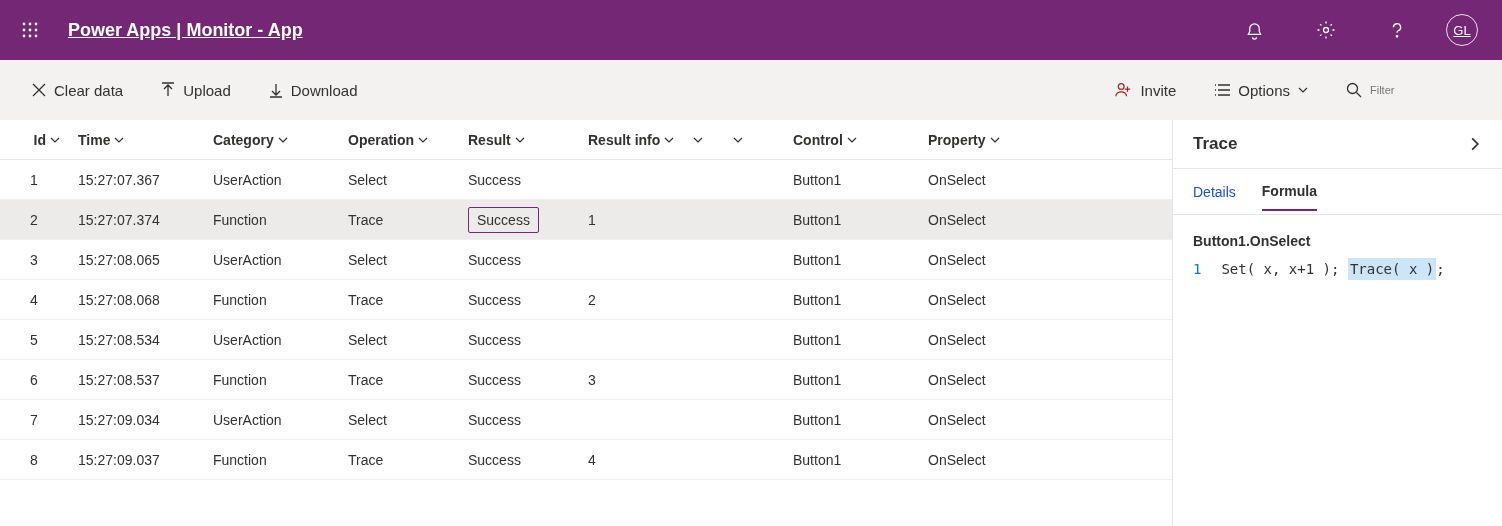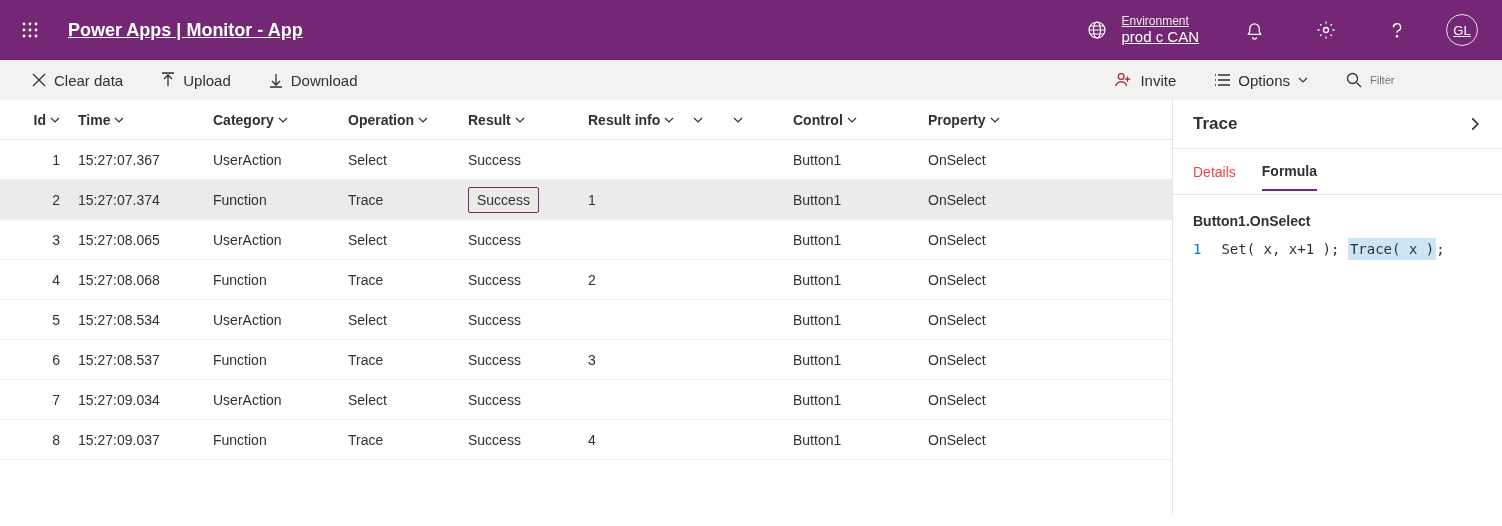--- a/index.html
+++ b/index.html
@@ -10,51 +10,51 @@
   .app-title { font-size: 18px; font-weight: 600; margin-left: 20px; }
   .hdr-spacer { flex: 1; }
   .env-picker { display: flex; align-items: center; gap: 14px; cursor: pointer; padding: 0 18px; }
   .env-text { display: flex; flex-direction: column; line-height: 1.2; }
   .env-label { font-size: 12px; opacity: 0.9; }
   .env-name { font-size: 15px; }
   .hdr-icons { display: flex; align-items: center; gap: 16px; margin-left: 10px; }
   .hdr-icon { width: 55px; height: 60px; display: flex; align-items: center; justify-content: center; cursor: pointer; }
   .avatar { width: 32px; height: 32px; border-radius: 50%; border: 1px solid rgba(255,255,255,0.85); display: flex; align-items: center; justify-content: center; font-size: 13px; margin: 0 12px 0 6px; }
   
-  .toolbar { height: 40px; background: #f3f2f1; display: flex; align-items: center; padding: 0 24px; gap: 22px; color: #323130; }
+  .toolbar { height: 60px; background: #f3f2f1; display: flex; align-items: center; padding: 0 24px; gap: 22px; color: #323130; }
   .tbtn { display: flex; align-items: center; gap: 8px; padding: 6px 8px; cursor: pointer; font-size: 15px; }
   .tbtn svg { stroke: #323130; }
   .tool-spacer { flex: 1; }
   .tbtn.invite svg { stroke: #a4262c; fill: none; }
   
   .main { display: flex; height: 414px; }
   .grid-pane { flex: 1; overflow-x: hidden; }
   .side-pane { width: 330px; border-left: 1px solid #e5e5e5; display: flex; flex-direction: column; }
   
   .grid-header { display: flex; height: 40px; align-items: center; border-bottom: 1px solid #e5e5e5; font-weight: 600; padding-left: 8px; }
   .grid-row { display: flex; height: 40px; align-items: center; border-bottom: 1px solid #f0f0f0; padding-left: 8px; }
   .grid-row.selected { background: #edebe9; }
   .grid-row .hi { border: 1px solid #742774; display:inline-block; padding: 4px 8px; border-radius:2px; }
   
-  .col-id { width: 70px; text-align: right; padding-right: 18px; }
+  .col-id { width: 70px; text-align: center; padding-right: 18px; }
   .col-time { width: 135px; }
   .col-cat { width: 135px; }
   .col-op { width: 120px; }
   .col-res { width: 120px; }
   .col-info { width: 105px; }
   .col-x1 { width: 40px; }
   .col-x2 { width: 60px; }
   .col-ctrl { width: 135px; }
   .col-prop { width: 135px; }
   .ghead { display:flex; align-items:center; gap:4px; cursor:pointer; }
   .col-id .ghead { justify-content: flex-end; }
   
   .side-title { display:flex; align-items:center; justify-content:space-between; padding: 14px 20px; font-weight:600; font-size:17px; border-bottom:1px solid #e5e5e5; }
   .side-tabs { display:flex; gap:26px; padding: 0 20px; border-bottom:1px solid #e5e5e5; height:46px; align-items:center; }
-  .side-tab { padding: 10px 0; cursor:pointer; color:#ef4444; }
+  .side-tab { padding: 10px 0; cursor:pointer; color:#1d4ed8; }
   .side-tab.active { color:#323130; border-bottom:2px solid #742774; font-weight:600; }
   .formula-body { padding: 18px 20px; font-size:14px; }
   .formula-title { font-weight:700; margin-bottom:12px; }
   .code-row { display:flex; gap:20px; font-family: "Consolas", monospace; }
   .line-no { color:#0078d4; }
   .code-hi { background:#cde6f7; padding: 3px 2px; }
   
   .chev { width:10px; height:10px; }
   svg { flex-shrink: 0; }
 </style>
@@ -70,31 +70,20 @@
         <circle cx="2" cy="8" r="1.4"></circle>
         <circle cx="8" cy="8" r="1.4"></circle>
         <circle cx="14" cy="8" r="1.4"></circle>
         <circle cx="2" cy="14" r="1.4"></circle>
         <circle cx="8" cy="14" r="1.4"></circle>
         <circle cx="14" cy="14" r="1.4"></circle>
       </svg>
   </div>
   <div class="app-title">Power Apps  |  Monitor - App</div>
   <div class="hdr-spacer"></div>
-  <div class="env-picker">
-    <svg width="20" height="20" viewBox="0 0 20 20" fill="none" stroke="#fff" stroke-width="1.2">
-        <circle cx="10" cy="10" r="8"></circle>
-        <ellipse cx="10" cy="10" rx="3.5" ry="8"></ellipse>
-        <path d="M2 10h16M3 6h14M3 14h14"></path>
-      </svg>
-    <div class="env-text">
-      <span class="env-label">Environment</span>
-      <span class="env-name">prod c CAN</span>
-    </div>
-  </div>
   <div class="hdr-icons">
     <div class="hdr-icon">
       <svg width="19" height="19" viewBox="0 0 20 20" fill="none" stroke="#fff" stroke-width="1.3">
           <path d="M10 3a5 5 0 0 1 5 5v3l1.5 3h-13L5 11V8a5 5 0 0 1 5-5zM8 17a2 2 0 0 0 4 0"></path>
         </svg>
     </div>
     <div class="hdr-icon">
       <svg width="20" height="20" viewBox="0 0 20 20" fill="none" stroke="#fff" stroke-width="1.3">
           <circle cx="10" cy="10" r="2.5"></circle>
           <path d="M10 1.5v2M10 16.5v2M18.5 10h-2M3.5 10h-2M15.9 4.1l-1.4 1.4M5.5 14.5l-1.4 1.4M15.9 15.9l-1.4-1.4M5.5 5.5 4.1 4.1"></path>

